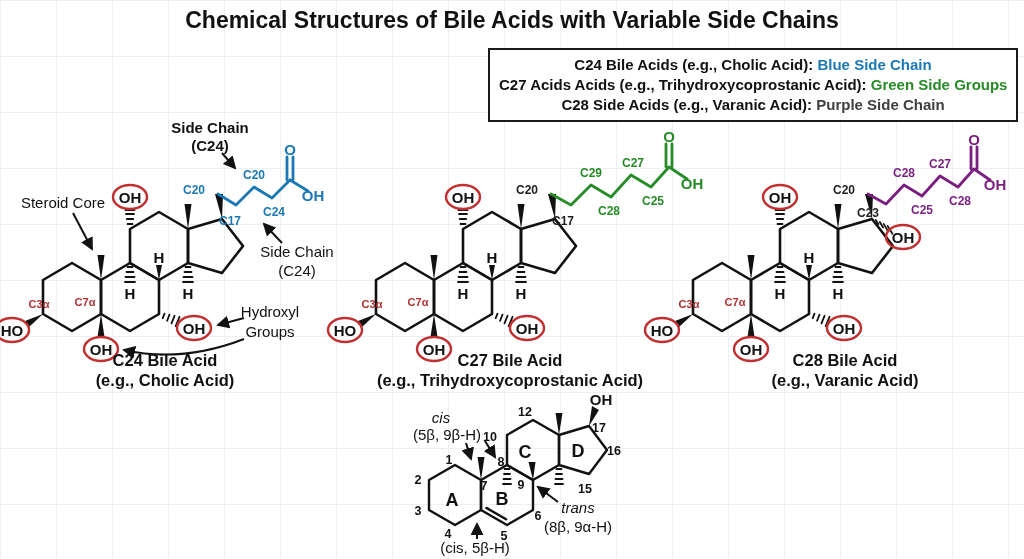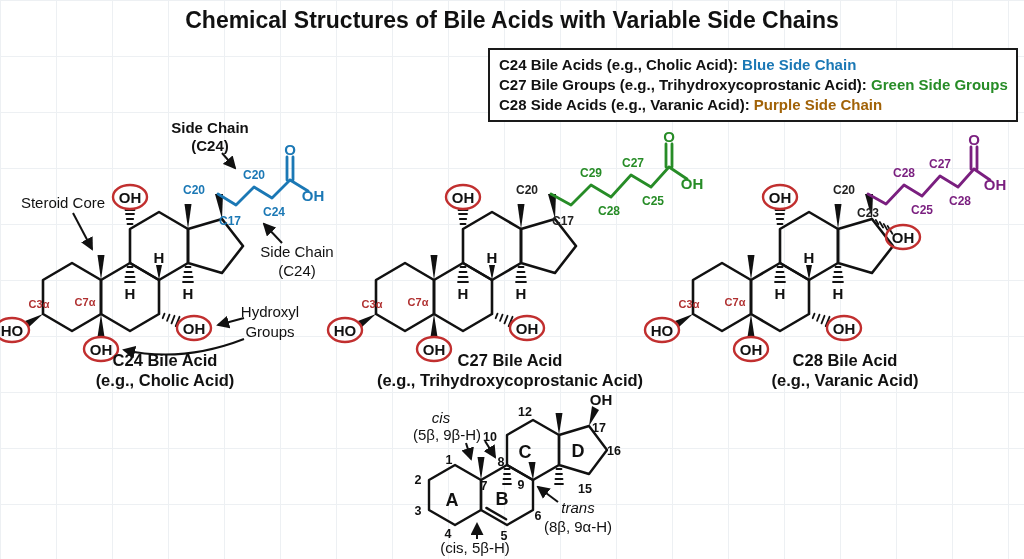--- a/index.html
+++ b/index.html
@@ -12,25 +12,25 @@
     background-size:56px 56px;
     font-family:"Liberation Sans","DejaVu Sans",sans-serif;
   }
   .title{
     position:absolute;top:7px;left:0;width:100%;text-align:center;
     font-size:23px;font-weight:bold;color:#111;letter-spacing:0px;
   }
   .legend{
     position:absolute;left:488px;top:48px;width:530px;box-sizing:border-box;
     border:2px solid #1a1a1a;background:#fff;padding:5px 9px;
-    font-size:15px;font-weight:bold;color:#111;line-height:20px;white-space:nowrap;
+    font-size:15px;font-weight:bold;color:#111;line-height:20px;white-space:nowrap;text-align:center;
   }
   .lg-blue{color:#1b78b5}
   .lg-green{color:#278c27}
-  .lg-purple{color:#a16207}
+  .lg-purple{color:#404040}
   svg{position:absolute;left:0;top:0}
   .bond{fill:none;stroke:#111;stroke-width:2.6;stroke-linejoin:round;stroke-linecap:round}
   .bond2{fill:none;stroke:#111;stroke-width:2.4;stroke-linejoin:round;stroke-linecap:round}
   .wedge{fill:#111;stroke:none}
   .hash{fill:none;stroke:#111;stroke-width:1.8;stroke-linecap:round}
   .redring{fill:none;stroke:#c12f2f;stroke-width:2.4}
   .atom{font-size:15px;font-weight:bold;fill:#111;text-anchor:middle;dominant-baseline:central}
   .alpha{font-size:11px;font-weight:bold;fill:#b03030;text-anchor:middle;dominant-baseline:central}
   .clabel{font-size:12px;font-weight:bold;text-anchor:middle;dominant-baseline:central}
   .caption{font-size:16.5px;font-weight:bold;fill:#111;text-anchor:middle;dominant-baseline:central}
@@ -43,21 +43,21 @@
 </style>
 </head>
 <body>
 
 <div class="canvas">
 
   <div class="title">Chemical Structures of Bile Acids with Variable Side Chains</div>
 
   <div class="legend">
     <div><span>C24 Bile Acids (e.g., Cholic Acid): </span><span class="lg-blue">Blue Side Chain</span></div>
-    <div><span>C27 Bile Groups (e.g., Trihydroxycoprostanic Acid): </span><span class="lg-green">Green Side Groups</span></div>
+    <div><span>C27 Acids Acids (e.g., Trihydroxycoprostanic Acid): </span><span class="lg-green">Green Side Groups</span></div>
     <div><span>C28 Side Acids (e.g., Varanic Acid): </span><span class="lg-purple">Purple Side Chain</span></div>
   </div>
 
   <svg width="1024" height="559" viewBox="0 0 1024 559">
     <defs>
       <marker id="arr" viewBox="0 0 10 10" refX="8.5" refY="5" markerWidth="6.5" markerHeight="6.5" orient="auto-start-reverse">
         <path d="M0 0 L10 5 L0 10 z" fill="#111"></path>
       </marker>
 
       <g id="steroid-core">

